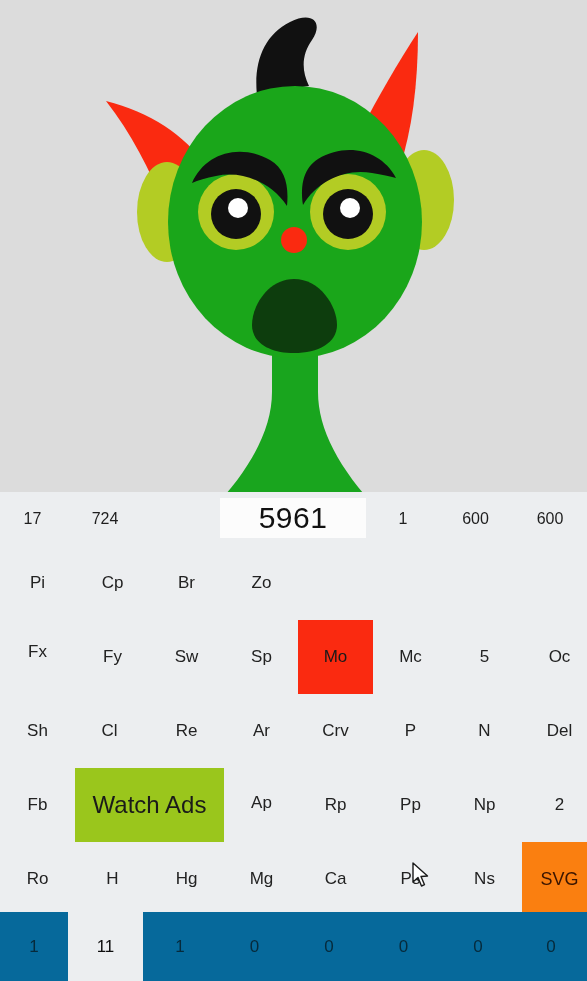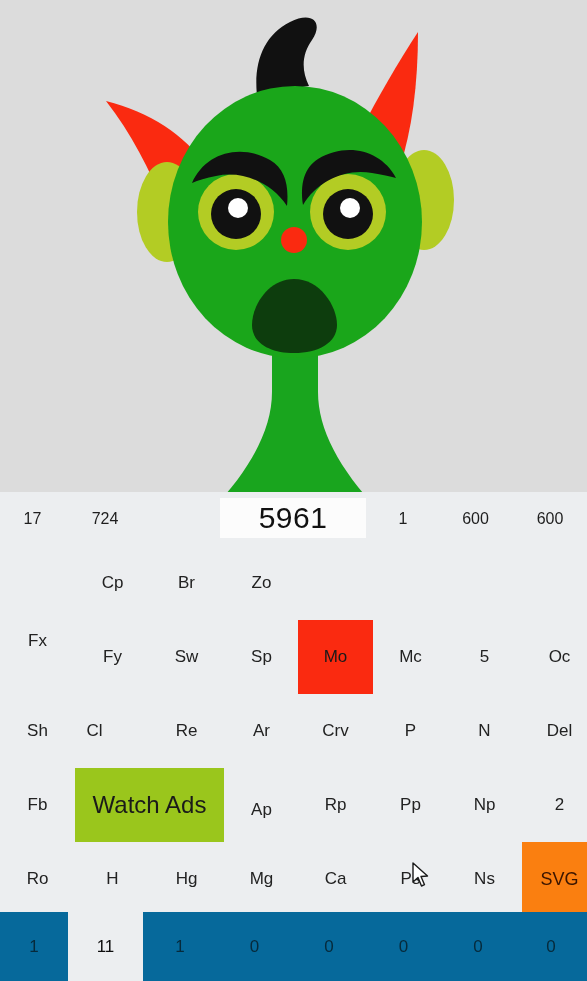--- a/index.html
+++ b/index.html
@@ -182,30 +182,33 @@
         <div class="num-cell" style="left: 65px; width: 80px;">724</div>
         <div class="num-cell" style="left: 368px; width: 70px;">1</div>
         <div class="num-cell" style="left: 438px; width: 75px;">600</div>
         <div class="num-cell" style="left: 513px; width: 74px;">600</div>
       </div>
     <div id="score-box">
       <span>5961</span>
     </div>
 
     <div id="grid">
+        <div class="key " style="left: 0px; top: 0px; width: 75px; height: 74px;">
+          <span>Pi</span>
+        </div>
         <div class="key " style="left: 75px; top: 0px; width: 75px; height: 74px;">
           <span>Cp</span>
         </div>
         <div class="key " style="left: 149px; top: 0px; width: 75px; height: 74px;">
           <span>Br</span>
         </div>
         <div class="key " style="left: 224px; top: 0px; width: 75px; height: 74px;">
           <span>Zo</span>
         </div>
-        <div class="key " style="left: 0px; top: 58px; width: 75px; height: 74px;">
+        <div class="key " style="left: 0px; top: 69px; width: 75px; height: 74px;">
           <span>Fx</span>
         </div>
         <div class="key " style="left: 75px; top: 74px; width: 75px; height: 74px;">
           <span>Fy</span>
         </div>
         <div class="key " style="left: 149px; top: 74px; width: 75px; height: 74px;">
           <span>Sw</span>
         </div>
         <div class="key " style="left: 224px; top: 74px; width: 75px; height: 74px;">
           <span>Sp</span>
@@ -218,21 +221,21 @@
         </div>
         <div class="key " style="left: 447px; top: 74px; width: 75px; height: 74px;">
           <span>5</span>
         </div>
         <div class="key " style="left: 522px; top: 74px; width: 75px; height: 74px;">
           <span>Oc</span>
         </div>
         <div class="key " style="left: 0px; top: 148px; width: 75px; height: 74px;">
           <span>Sh</span>
         </div>
-        <div class="key " style="left: 57px; top: 148px; width: 75px; height: 74px;">
+        <div class="key " style="left: 72px; top: 148px; width: 75px; height: 74px;">
           <span>Cl</span>
         </div>
         <div class="key " style="left: 149px; top: 148px; width: 75px; height: 74px;">
           <span>Re</span>
         </div>
         <div class="key " style="left: 224px; top: 148px; width: 75px; height: 74px;">
           <span>Ar</span>
         </div>
         <div class="key " style="left: 298px; top: 148px; width: 75px; height: 74px;">
           <span>Crv</span>
@@ -245,21 +248,21 @@
         </div>
         <div class="key " style="left: 522px; top: 148px; width: 75px; height: 74px;">
           <span>Del</span>
         </div>
         <div class="key " style="left: 0px; top: 222px; width: 75px; height: 74px;">
           <span>Fb</span>
         </div>
         <div class="key key-green" style="left: 75px; top: 222px; width: 149px; height: 74px;">
           <span>Watch Ads</span>
         </div>
-        <div class="key " style="left: 224px; top: 227px; width: 75px; height: 74px;">
+        <div class="key " style="left: 224px; top: 220px; width: 75px; height: 74px;">
           <span>Ap</span>
         </div>
         <div class="key " style="left: 298px; top: 222px; width: 75px; height: 74px;">
           <span>Rp</span>
         </div>
         <div class="key " style="left: 373px; top: 222px; width: 75px; height: 74px;">
           <span>Pp</span>
         </div>
         <div class="key " style="left: 447px; top: 222px; width: 75px; height: 74px;">
           <span>Np</span>

